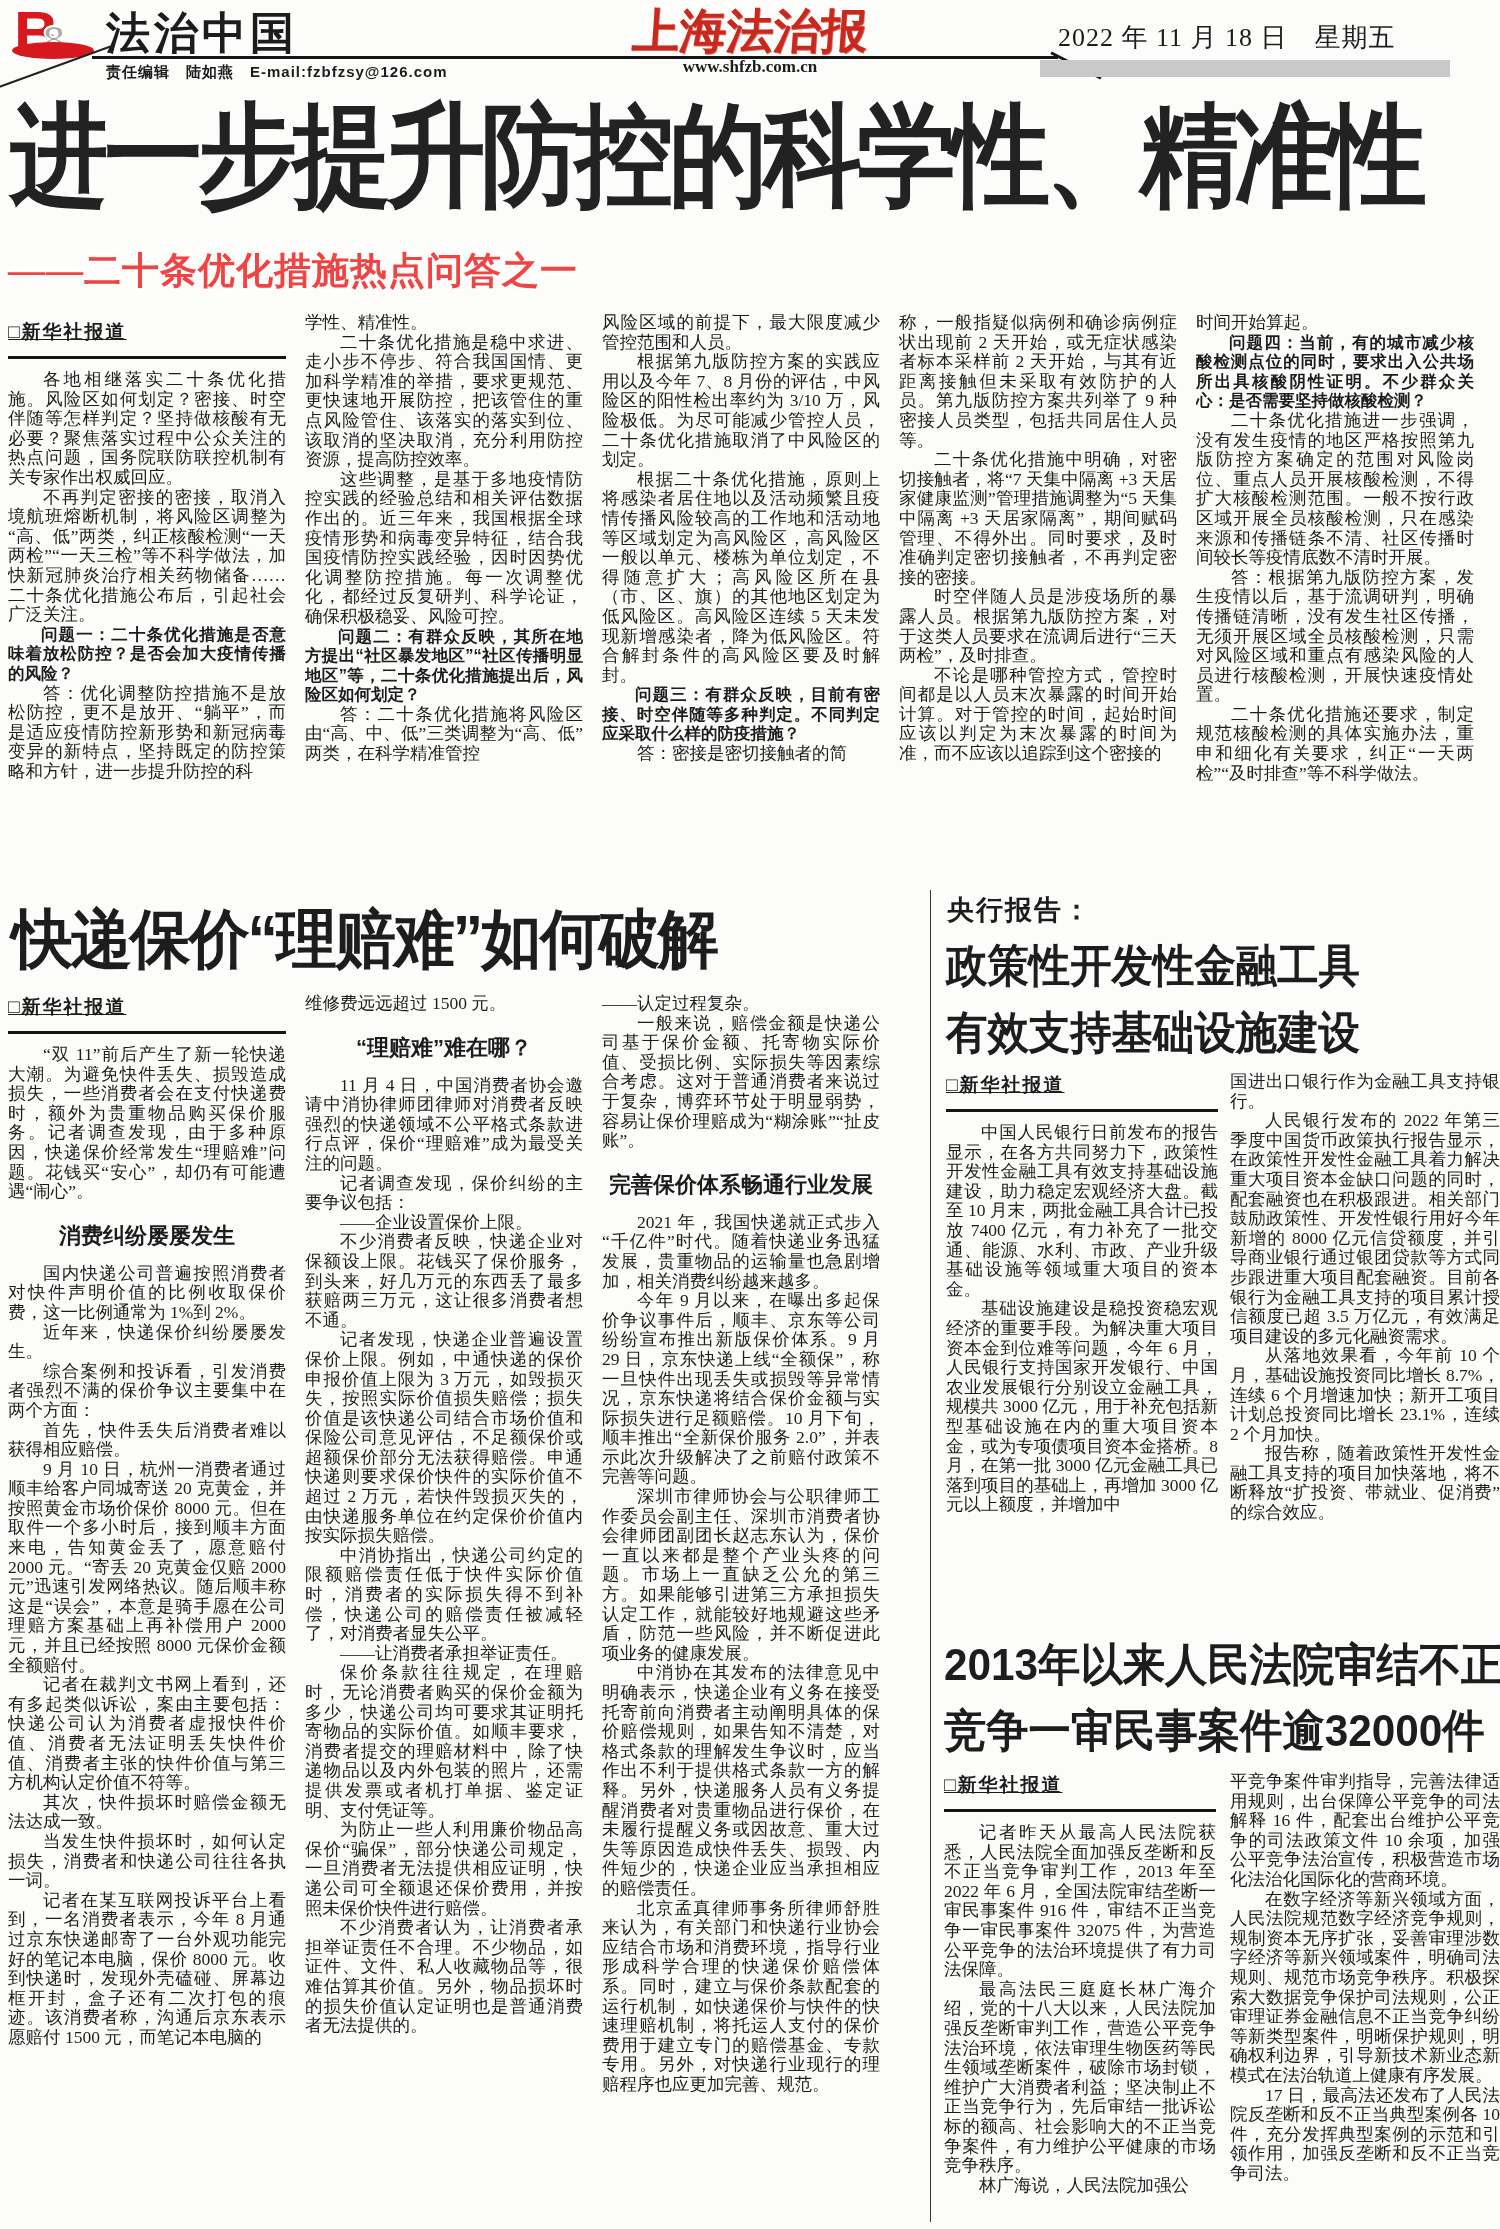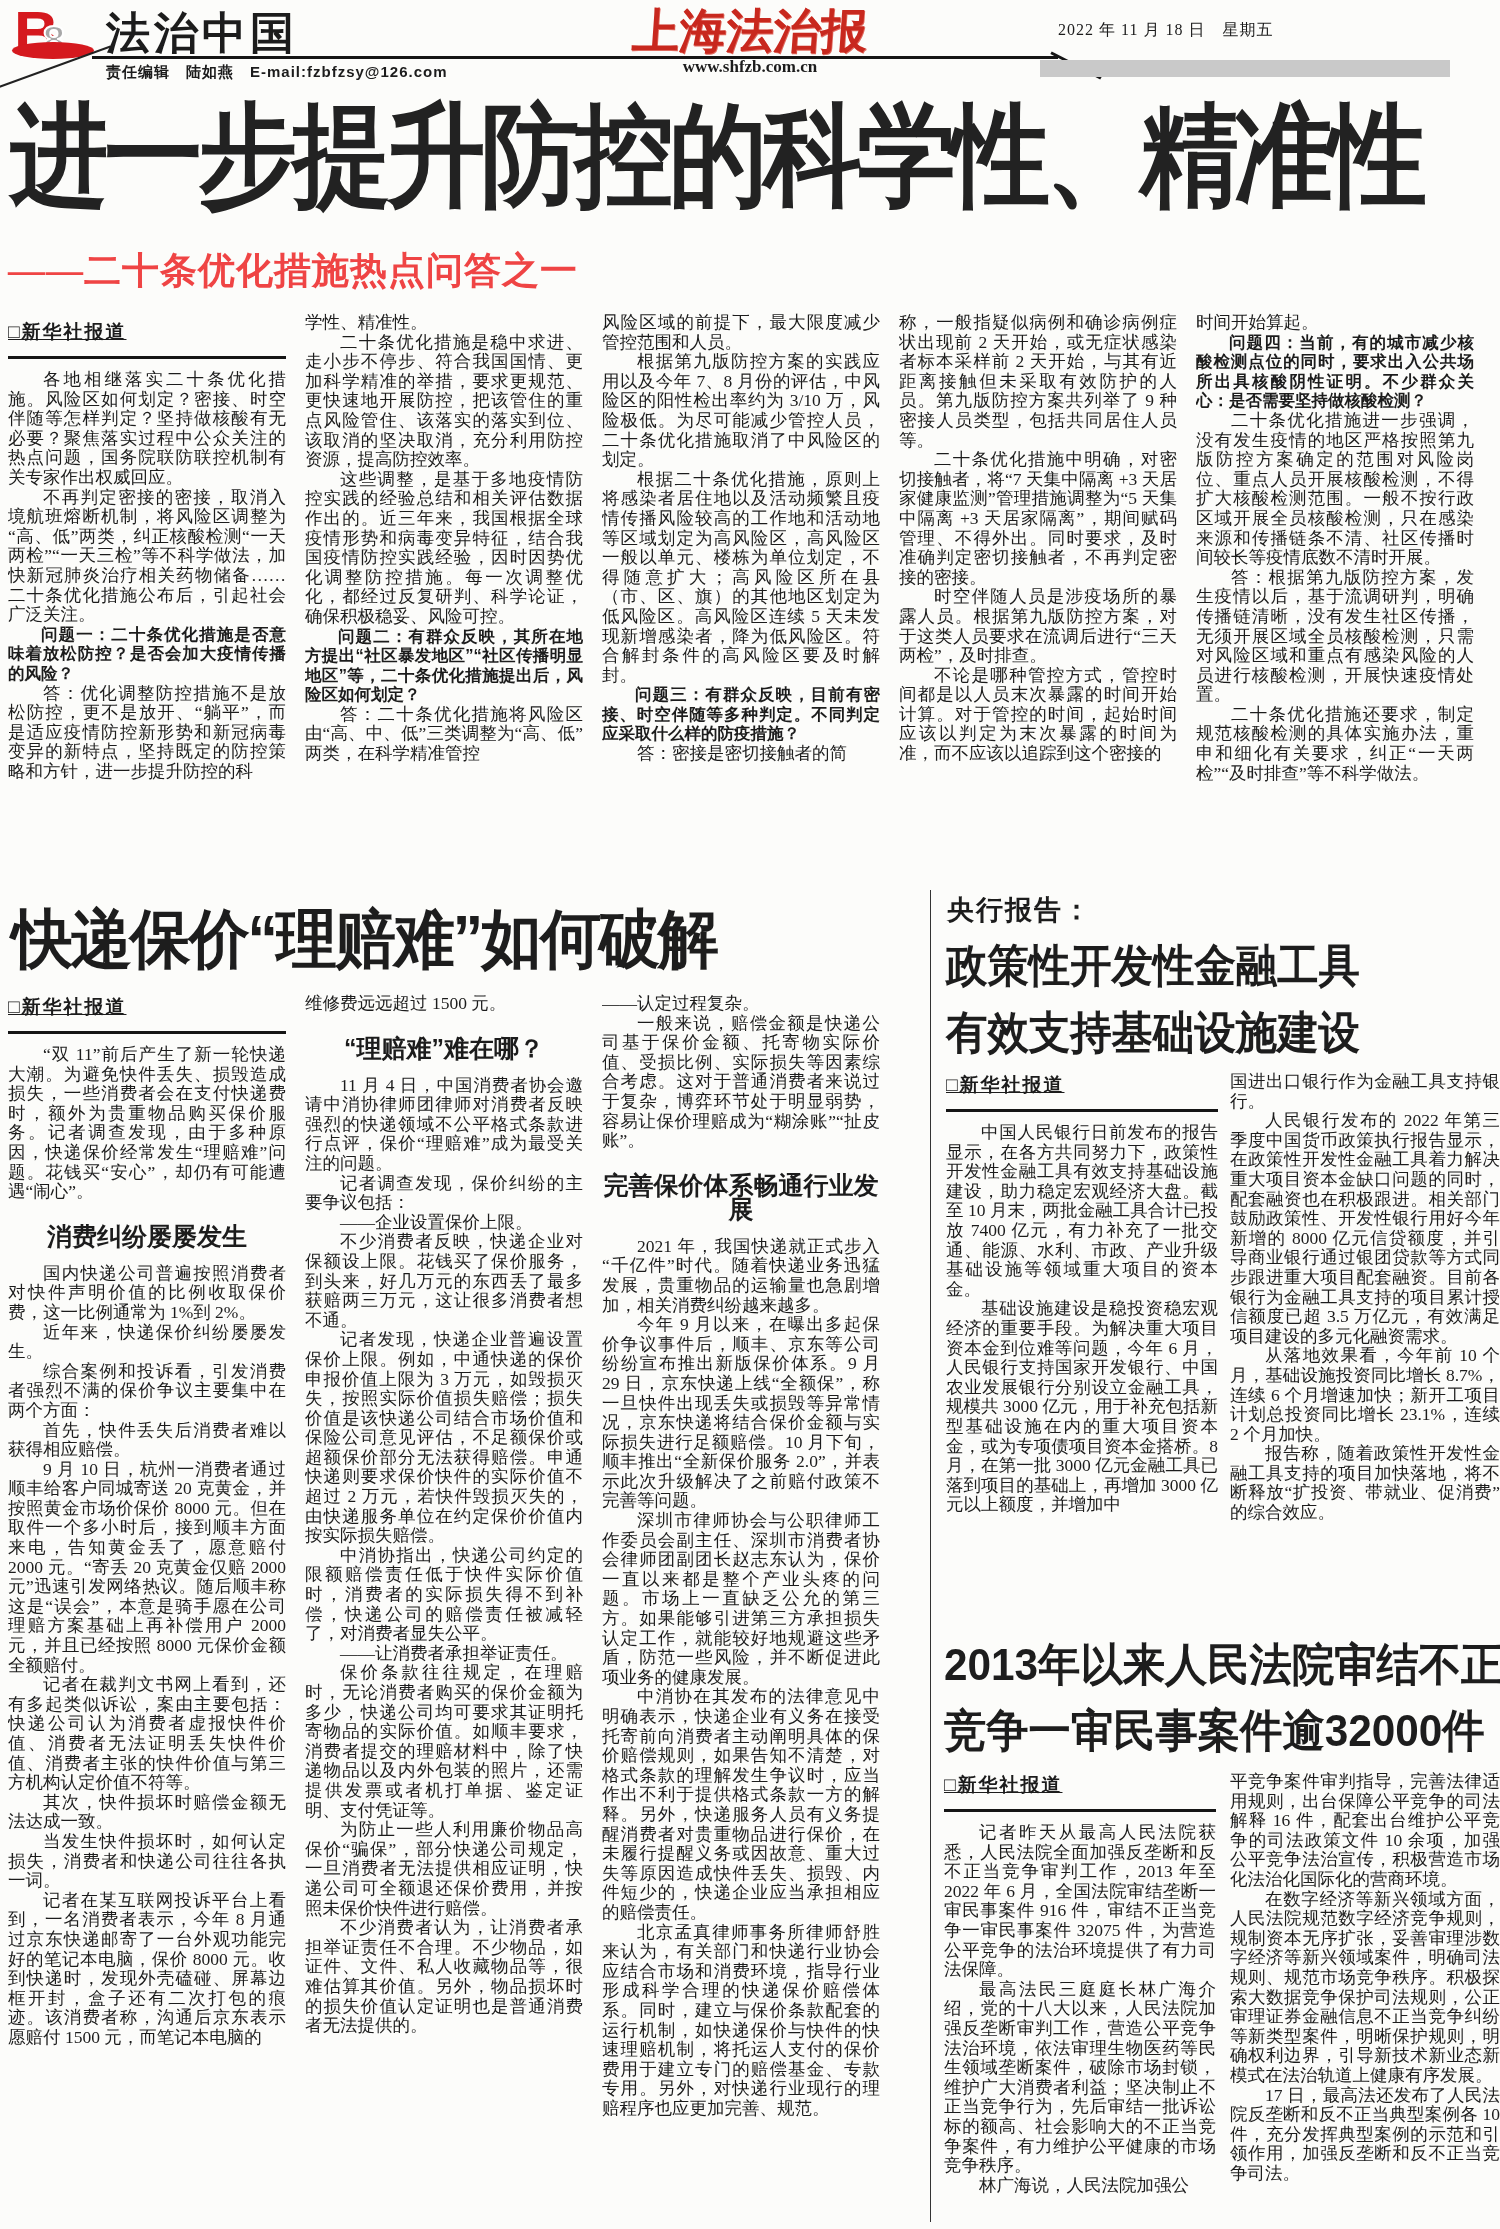--- a/index.html
+++ b/index.html
@@ -15,36 +15,36 @@
   .b8-b{font-family:"Liberation Sans","DejaVu Sans",sans-serif;font-weight:900;font-size:62px;color:#d5191e;line-height:1;}
   .b8-8{font-family:"Liberation Sans","DejaVu Sans",sans-serif;font-weight:900;font-size:40px;color:#a8a8a8;line-height:1;margin-left:-16px;-webkit-text-stroke:2px #fff;}
   .b8-ellipse{left:12px;top:42px;width:82px;height:17px;background:#d5191e;border-radius:50%;}
   .b8-diag{left:-6px;top:66px;width:120px;height:2px;background:#222;transform:rotate(-20deg);}
   .section-title{left:106px;top:4px;font-size:44px;font-weight:900;letter-spacing:4px;}
   .header-rule{left:92px;top:56px;width:966px;height:3px;background:#151515;}
   .header-diag{left:1048px;top:64px;width:56px;height:3px;background:#151515;transform:rotate(27deg);}
   .editor-line{left:106px;top:63px;font-size:15px;font-weight:bold;letter-spacing:1px;}
   .masthead{left:610px;top:0px;width:280px;text-align:center;font-size:47px;font-weight:900;color:#c8281e;transform:skewX(-4deg);text-shadow:1px 1px 0 #e06a5f;}
   .masthead-url{left:610px;top:57px;width:280px;text-align:center;font-size:17px;font-weight:bold;}
-  .date-line{left:1058px;top:20px;width:395px;font-size:16px;letter-spacing:1px;}
+  .date-line{left:1058px;top:20px;width:395px;font-size:26px;letter-spacing:1px;}
   .gray-bar{left:1040px;top:60px;width:410px;height:17px;background:#c9c9c9;}
 
   
   .lead-headline{
     left:10px;top:90px;width:1480px;font-size:112px;line-height:1.18;font-weight:900;
     letter-spacing:-5px;white-space:nowrap;transform:scaleX(0.88);transform-origin:left top;color:#222;
   }
   .lead-subtitle{left:8px;top:246px;font-size:37px;font-weight:bold;letter-spacing:1px;color:#ef4444;}
 
   .col{overflow:hidden;text-align:justify;}
   .col p.para{margin:0;text-indent:2em;font-size:17.5px;line-height:19.6px;}
   p.para.s-c{text-indent:0;}
   p.para.s-b{font-weight:bold;font-family:"Liberation Sans","DejaVu Sans",sans-serif;font-size:16.5px;}
   p.para.s-h{
-    text-indent:0;text-align:center;font-weight:bold;font-size:25px;
+    text-indent:0;text-align:center;font-weight:bold;font-size:22px;
     font-family:"Liberation Sans","DejaVu Sans",sans-serif;padding:22px 0 16px;line-height:24px;
   }
   .byline{
     font-family:"Liberation Sans","DejaVu Sans",sans-serif;font-weight:bold;font-size:19px;
     border-bottom:3px solid #151515;padding:6px 0 11px;margin-bottom:11px;letter-spacing:2px;text-decoration:underline;
   }
   .lead-col{top:313px;width:278px;height:545px;}
   #lead-c1{left:8px;}  #lead-c2{left:305px;} #lead-c3{left:602px;} #lead-c4{left:899px;} #lead-c5{left:1196px;}
 
   

